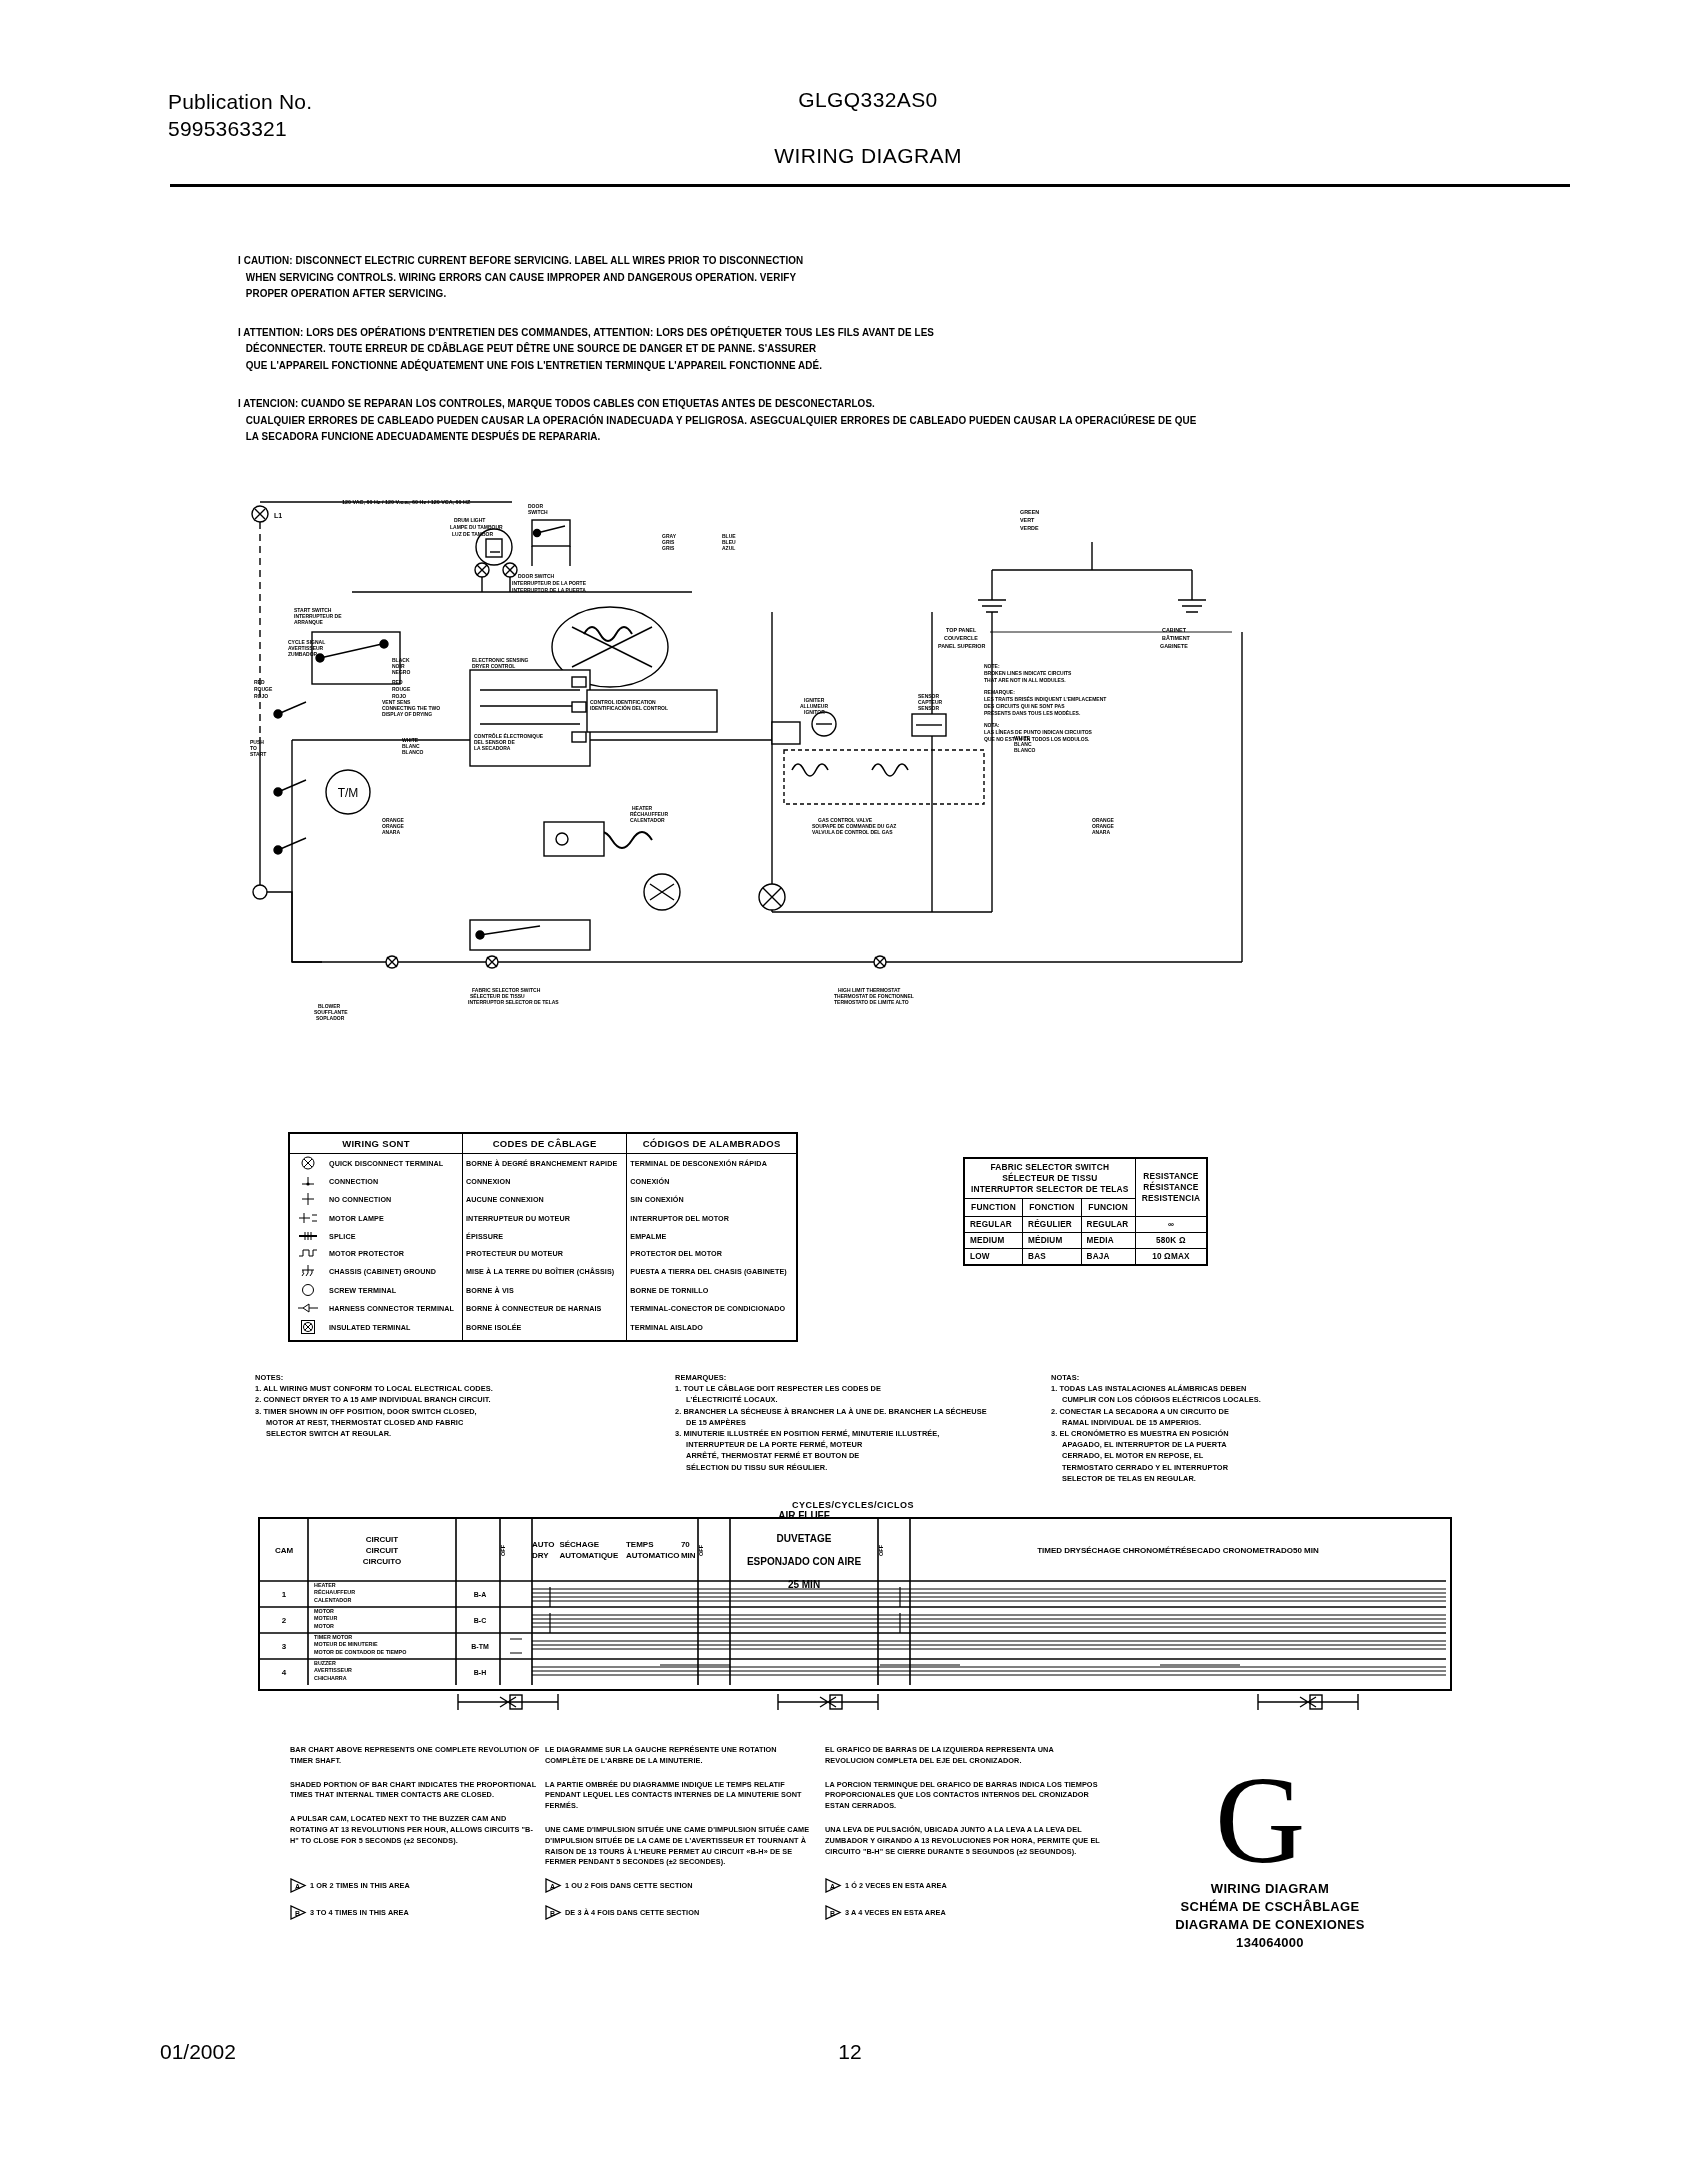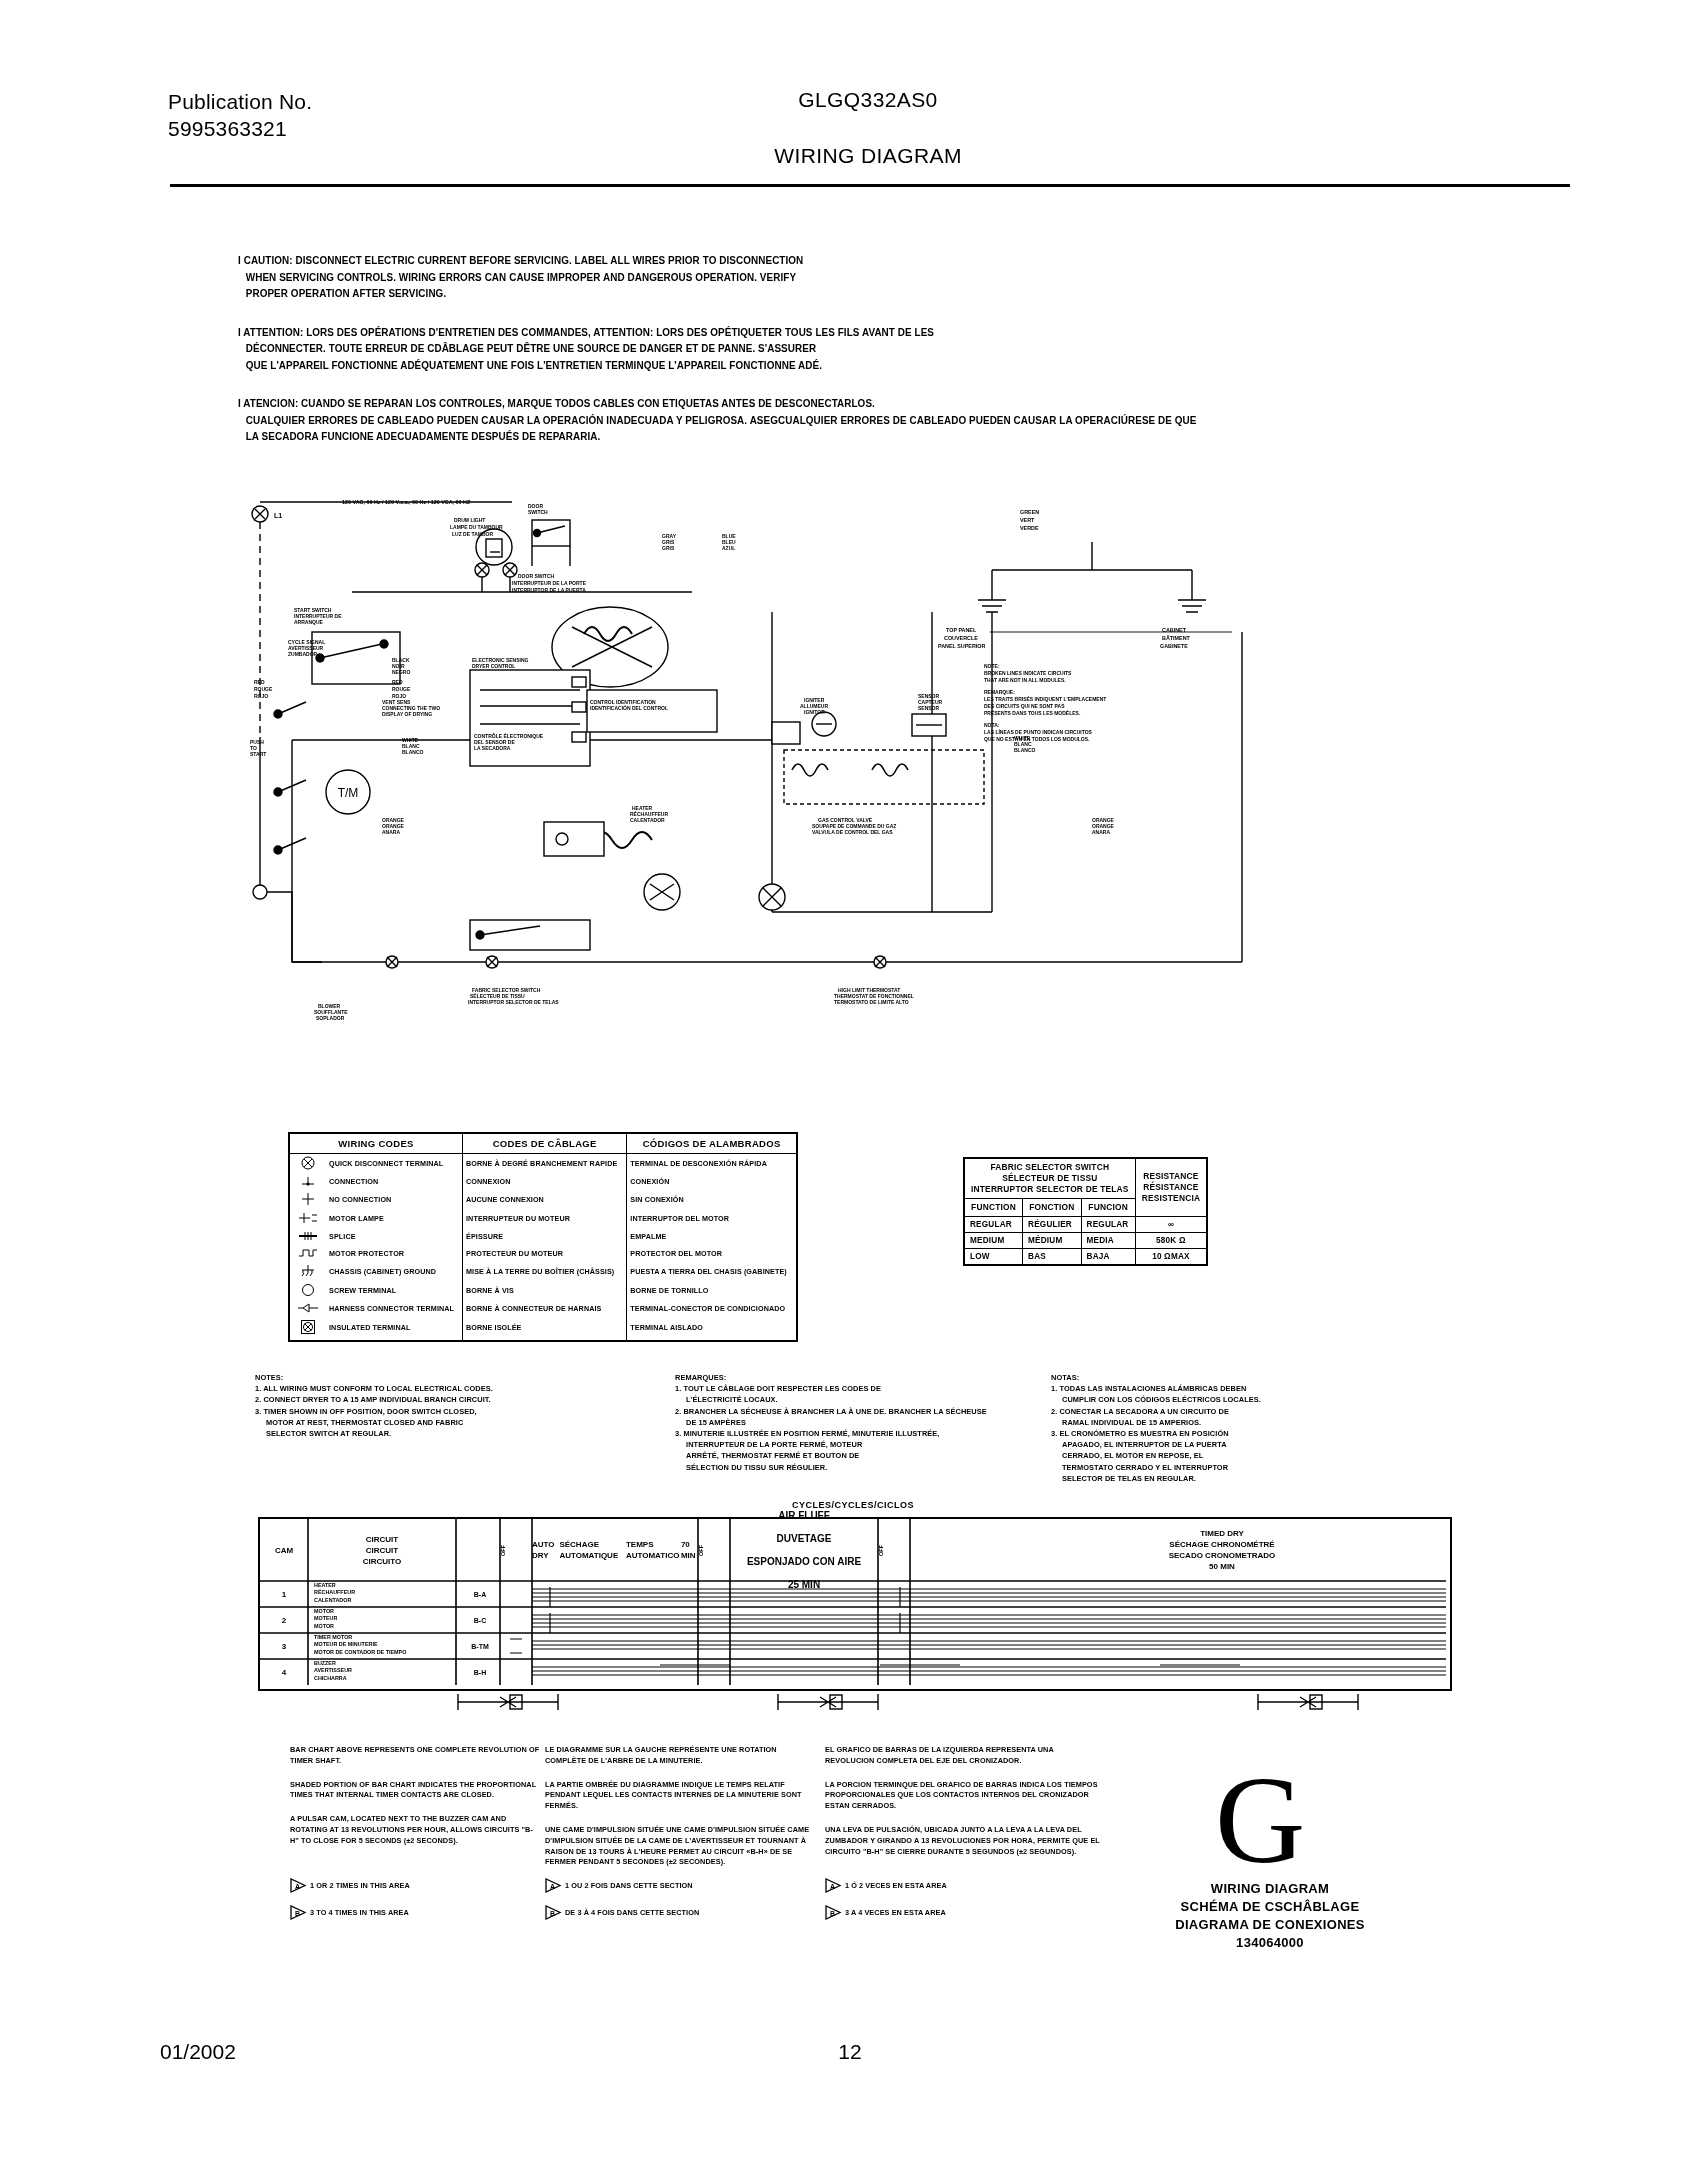--- a/index.html
+++ b/index.html
@@ -329,21 +329,21 @@
         <text x="82" y="522" font-size="5">SOUFFLANTE</text>
         <text x="84" y="528" font-size="5">SOPLADOR</text>
       </g>
     </svg>
   </div>
 
   <div class="wc">
     <table>
       <thead>
         <tr>
-          <th colspan="2">WIRING CODES</th>
+          <th colspan="2">WIRING SONT</th>
           <th>CODES DE CÂBLAGE</th>
           <th>CÓDIGOS DE ALAMBRADOS</th>
         </tr>
       </thead>
       <tbody>
         <tr>
           <td class="sym">
             <svg width="14" height="14">
                 <circle cx="7" cy="7" r="6" fill="none" stroke="#000"></circle>
                 <path d="M3 3 L11 11 M11 3 L3 11" stroke="#000"></path>
@@ -584,21 +584,21 @@
       </div>
       <div style="position:absolute;left:470px;top:0;width:148px;height:62px;display:flex;flex-direction:column;align-items:center;justify-content:center;font-size:10px;font-weight:bold;line-height:11px;gap:12px;">
         <div>AIR FLUFF</div>
         <div>DUVETAGE</div>
         <div>ESPONJADO CON AIRE</div>
         <div>25 MIN</div>
       </div>
       <div style="position:absolute;left:618px;top:4px;width:32px;height:56px;font-size:5.5px;font-weight:bold;writing-mode:vertical-rl;transform:rotate(180deg);display:flex;justify-content:center;">
         <span>OFF</span>
       </div>
-      <div style="position:absolute;left:650px;top:0;width:536px;height:62px;display:flex;flex-direction:column;align-items:center;justify-content:center;font-size:8px;font-weight:bold;line-height:11px;padding-left:44px;">
+      <div style="position:absolute;left:650px;top:0;width:536px;height:62px;display:flex;align-items:center;justify-content:center;font-size:8px;font-weight:bold;line-height:11px;">
         <div>TIMED DRY</div>
         <div>SÉCHAGE CHRONOMÉTRÉ</div>
         <div>SECADO CRONOMETRADO</div>
         <div>50 MIN</div>
       </div>
 
       <div style="position:absolute;left:0;top:62px;width:48px;height:26px;display:flex;align-items:center;justify-content:center;font-size:8px;font-weight:bold;">1</div>
       <div style="position:absolute;left:54px;top:63px;width:140px;font-size:5.4px;font-weight:bold;line-height:7.4px;">
         <div>HEATER</div>
         <div>RÉCHAUFFEUR</div>

